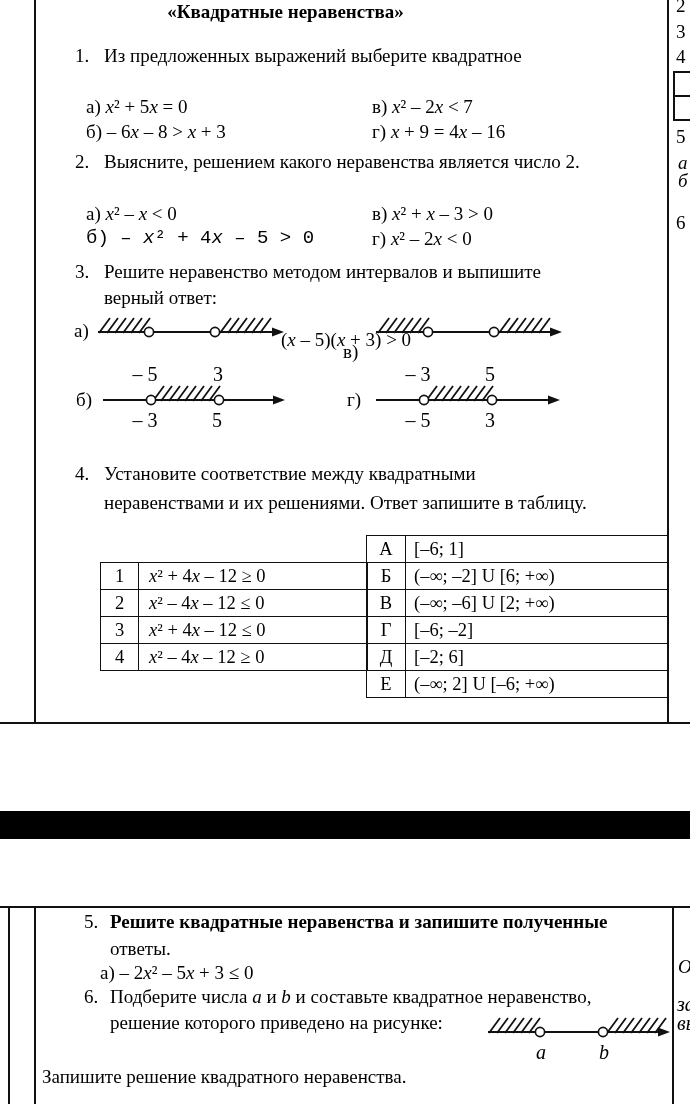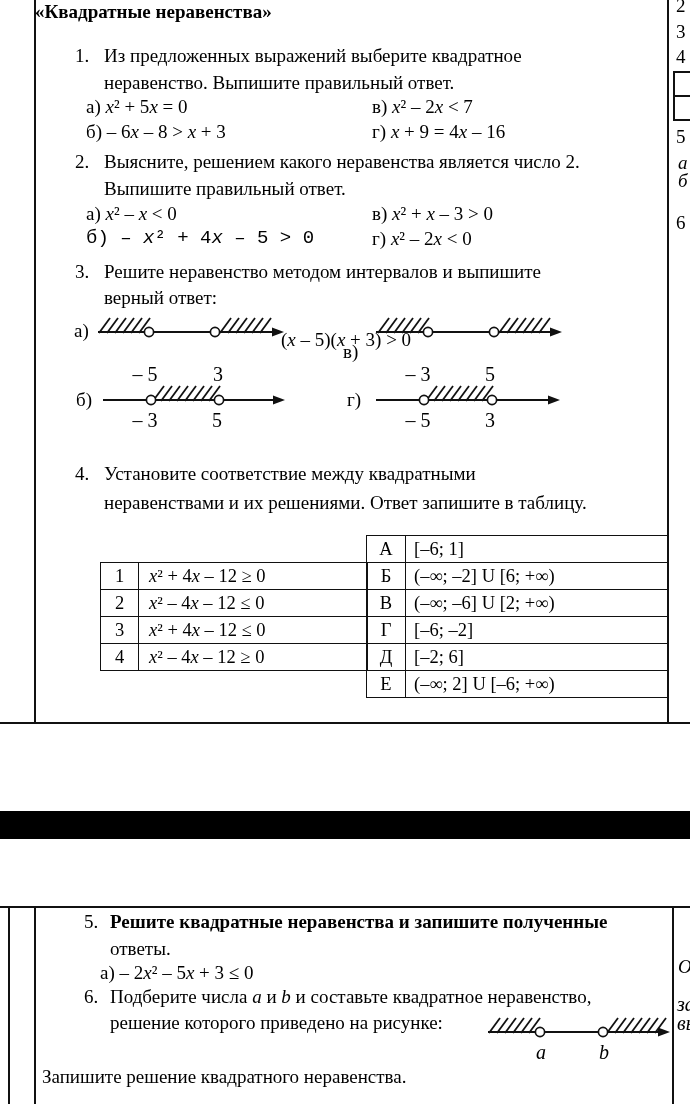--- a/index.html
+++ b/index.html
@@ -22,45 +22,43 @@
 </style>
 </head>
 <body>
 
 <div id="page">
 
   <div class="vline" style="left:34px;top:0;width:2px;height:723px;"></div>
   <div class="vline" style="left:667px;top:0;width:1.5px;height:723px;"></div>
   <div class="hline" style="left:0;top:722px;width:690px;height:2px;"></div>
 
-  <div class="abs t bold" style="left:35px;top:1px;width:501px;">«Квадратные неравенства»</div>
+  <div class="abs t bold" style="left:35px;top:1px;width:501px;text-align:center;">«Квадратные неравенства»</div>
 
   <div class="abs t" style="left:75px;top:45px;">1.</div>
   <div class="abs t" style="left:104px;top:45px;">Из предложенных выражений выберите квадратное</div>
-  <div class="abs t" style="left:104px;top:72px;">неравенство. Выпишите правильный ответ.</div>
   <div class="abs t" style="left:86px;top:96px;">
     <span>а)</span>
     <span><i>x</i>² + 5<i>x</i> = 0</span>
   </div>
   <div class="abs t" style="left:372px;top:96px;">
     <span>в)</span>
     <span><i>x</i>² – 2<i>x</i> &lt; 7</span>
   </div>
   <div class="abs t" style="left:86px;top:121px;">
     <span>б)</span>
     <span>– 6<i>x</i> – 8 &gt; <i>x</i> + 3</span>
   </div>
   <div class="abs t" style="left:372px;top:121px;">
     <span>г)</span>
     <span><i>x</i> + 9 = 4<i>x</i> – 16</span>
   </div>
 
   <div class="abs t" style="left:75px;top:151px;">2.</div>
   <div class="abs t" style="left:104px;top:151px;text-align:right;">Выясните, решением какого неравенства является число 2.</div>
-  <div class="abs t" style="left:104px;top:178px;">Выпишите правильный ответ.</div>
   <div class="abs t" style="left:86px;top:203px;">
     <span>а)</span>
     <span><i>x</i>² – <i>x</i> &lt; 0</span>
   </div>
   <div class="abs t" style="left:372px;top:203px;">
     <span>в)</span>
     <span><i>x</i>² + <i>x</i> – 3 &gt; 0</span>
   </div>
   <div class="abs t" style="left:86px;top:228px;font-family:Liberation Mono, monospace;">
     <span>б)</span>

